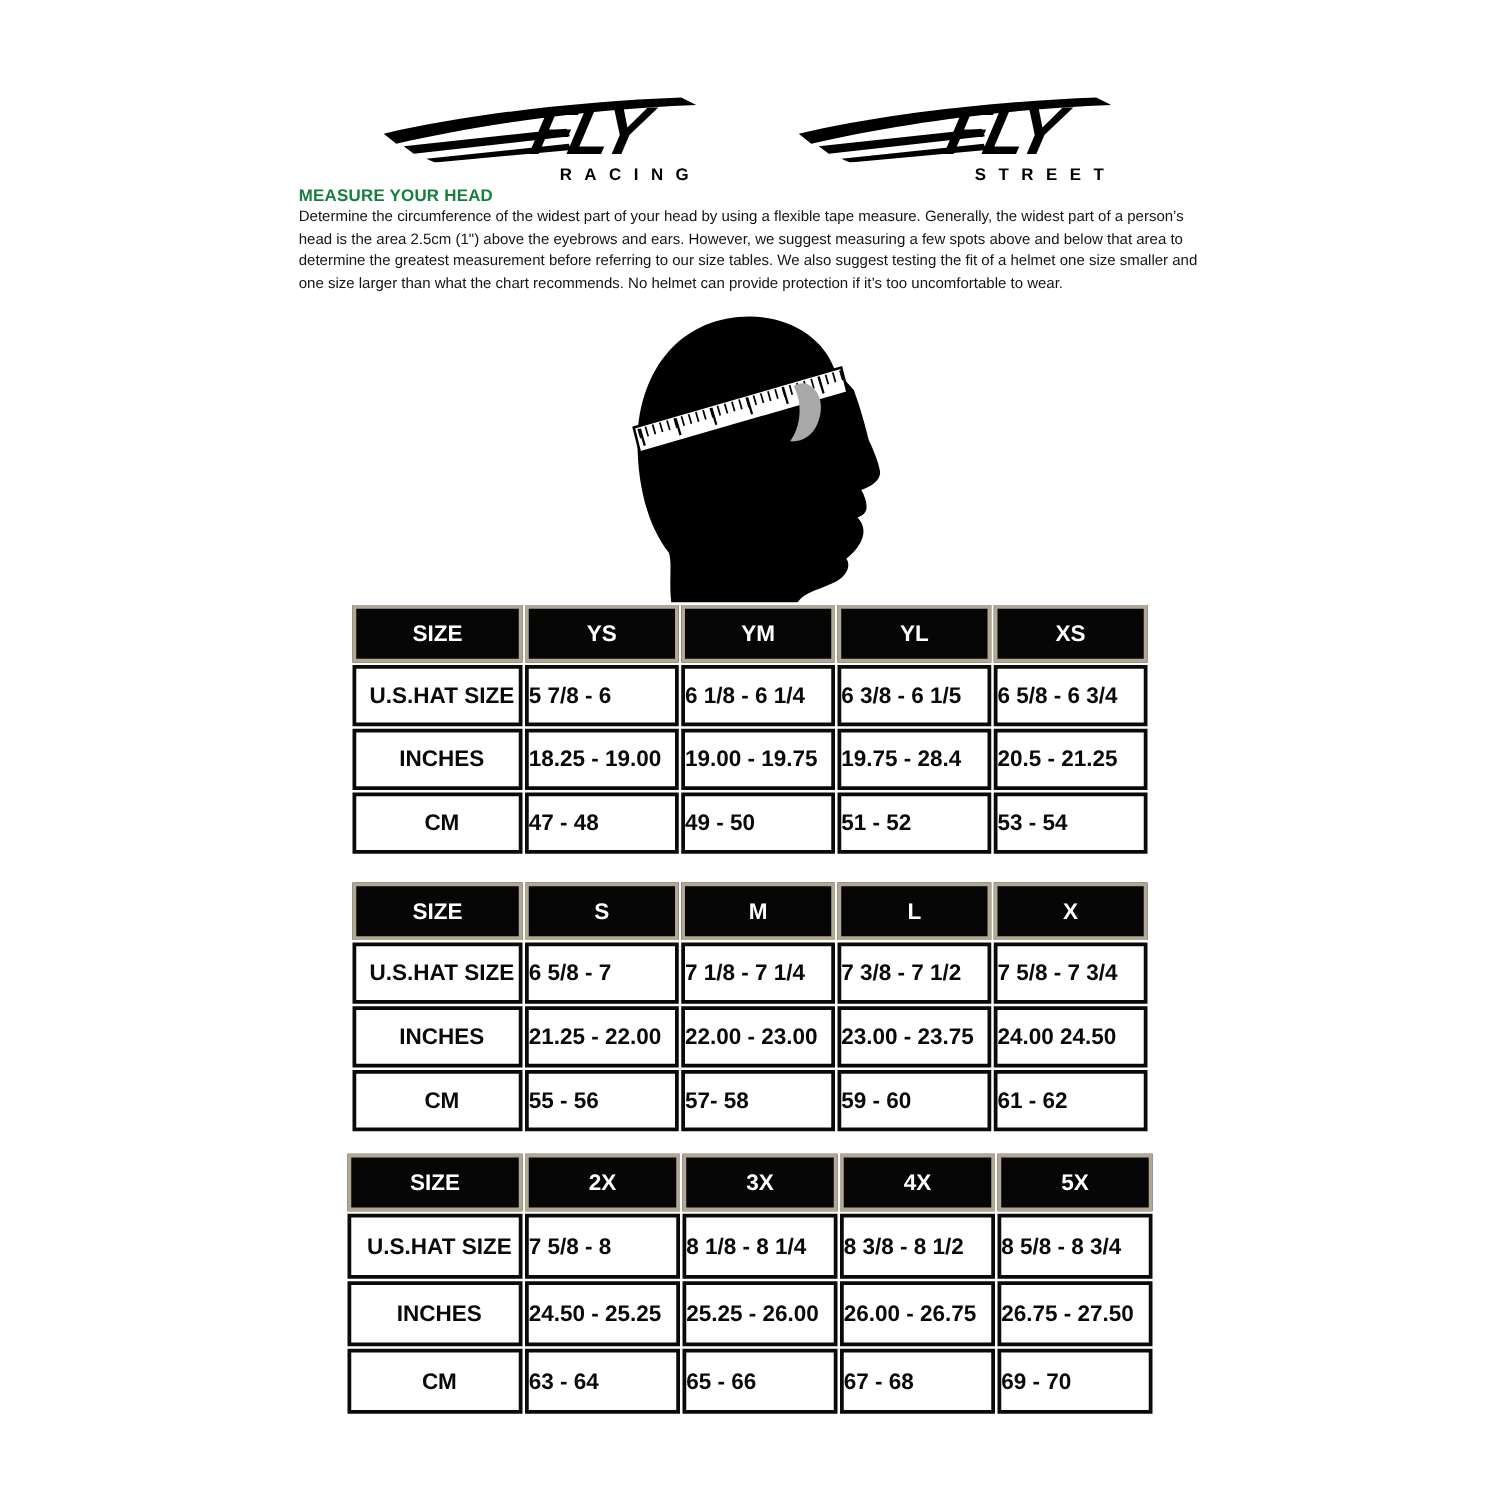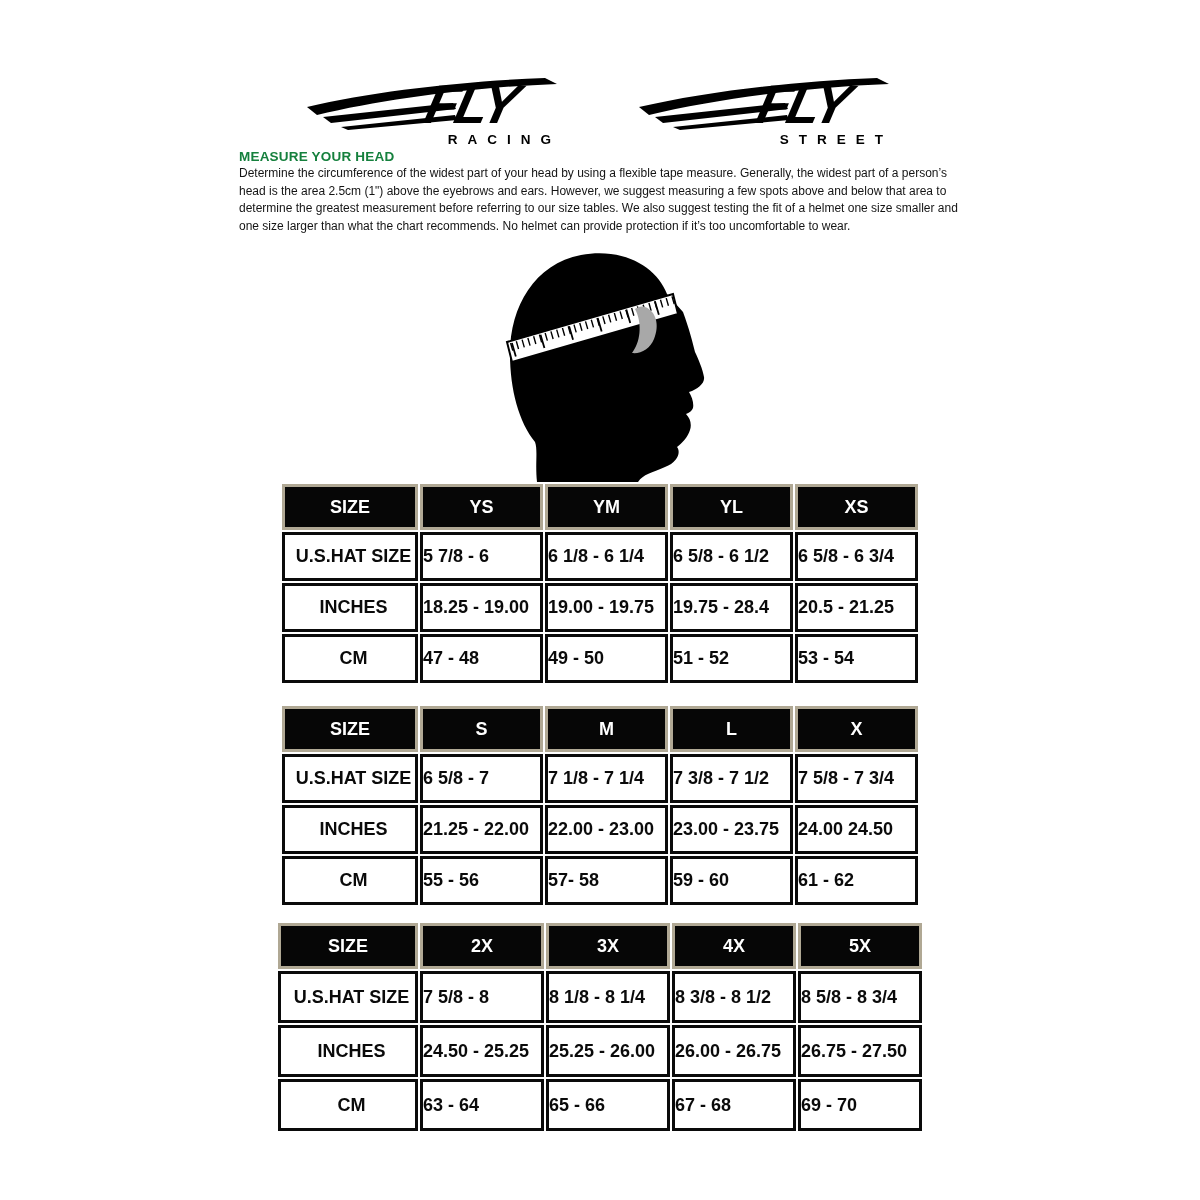--- a/index.html
+++ b/index.html
@@ -128,21 +128,21 @@
       <th>SIZE</th>
       <th>YS</th>
       <th>YM</th>
       <th>YL</th>
       <th>XS</th>
     </tr>
     <tr>
       <td class="rowlabel">U.S.HAT SIZE</td>
       <td>5 7/8 - 6</td>
       <td>6 1/8 - 6 1/4</td>
-      <td>6 5/8 - 6 1/2</td>
+      <td>6 3/8 - 6 1/5</td>
       <td>6 5/8 - 6 3/4</td>
     </tr>
     <tr>
       <td class="rowlabel">INCHES</td>
       <td>18.25 - 19.00</td>
       <td>19.00 - 19.75</td>
       <td>19.75 - 28.4</td>
       <td>20.5 - 21.25</td>
     </tr>
     <tr>

